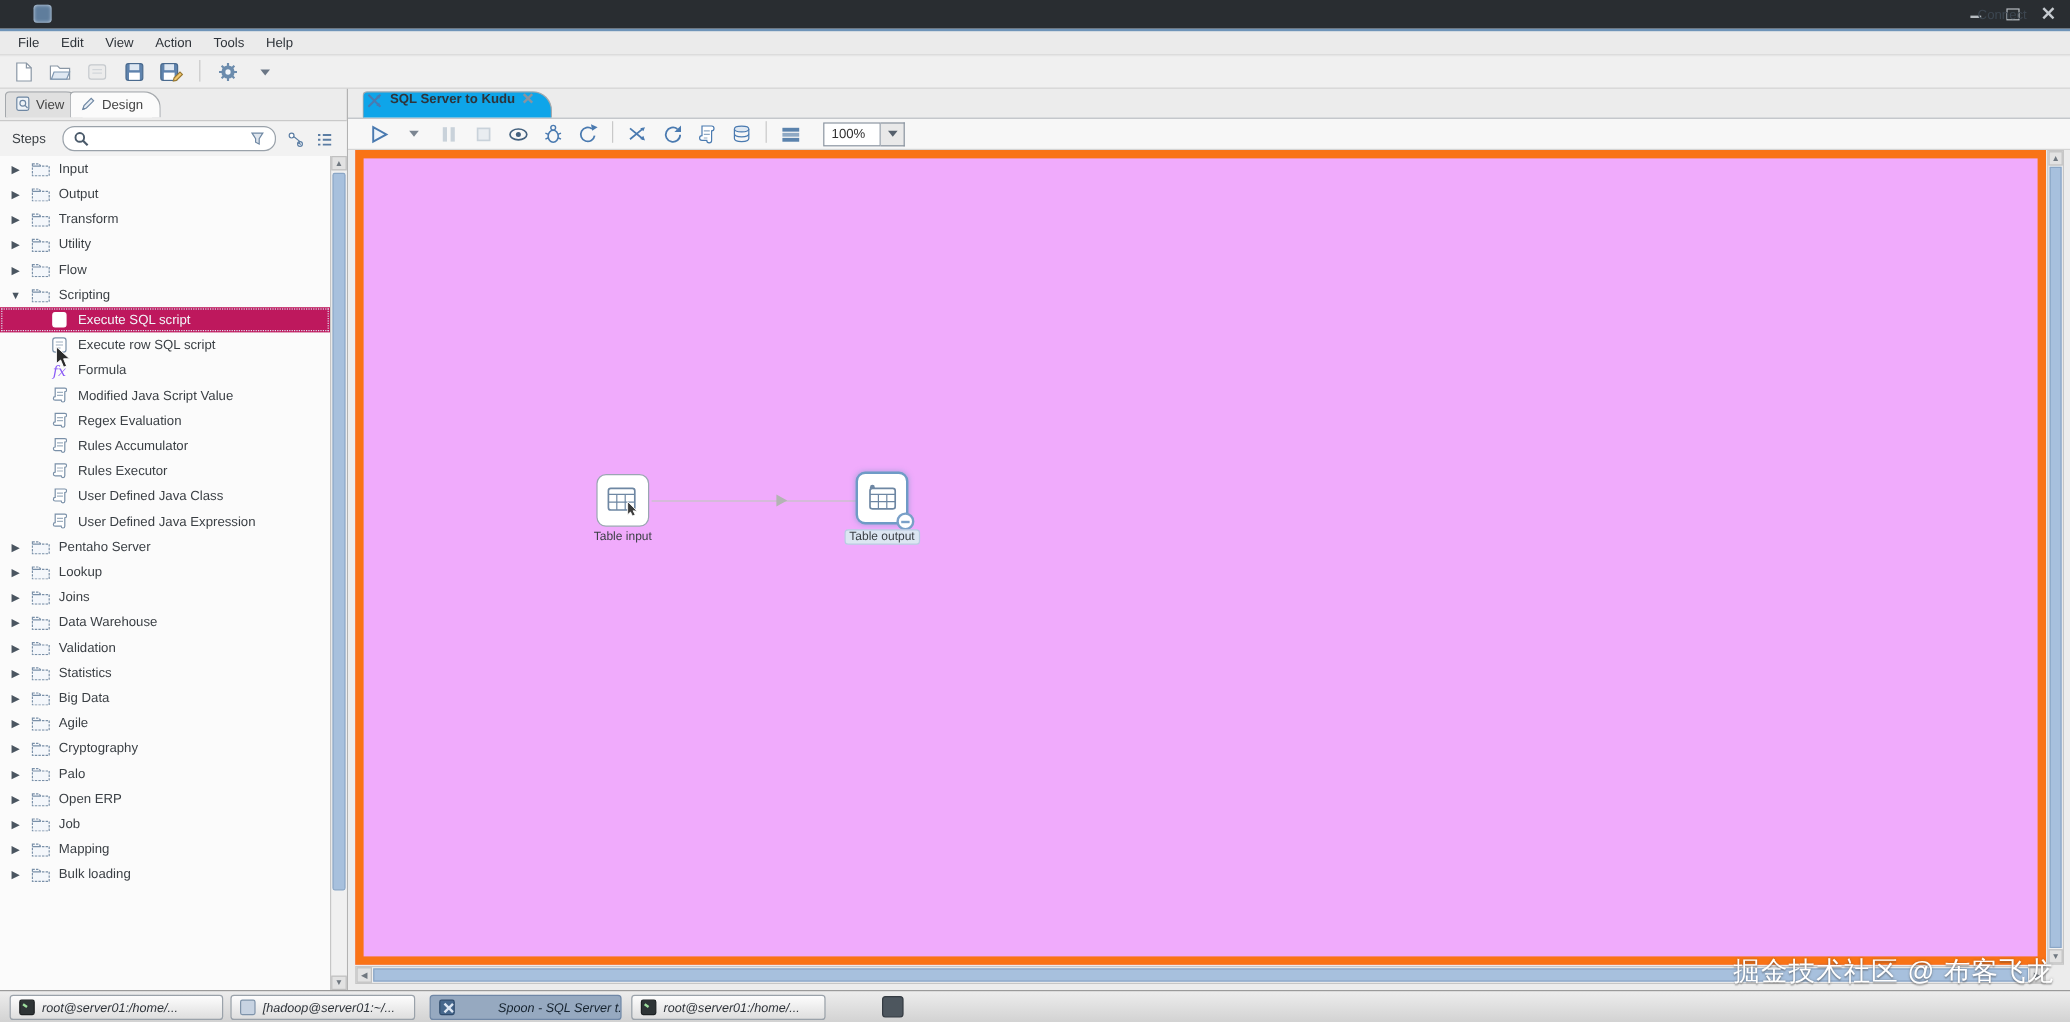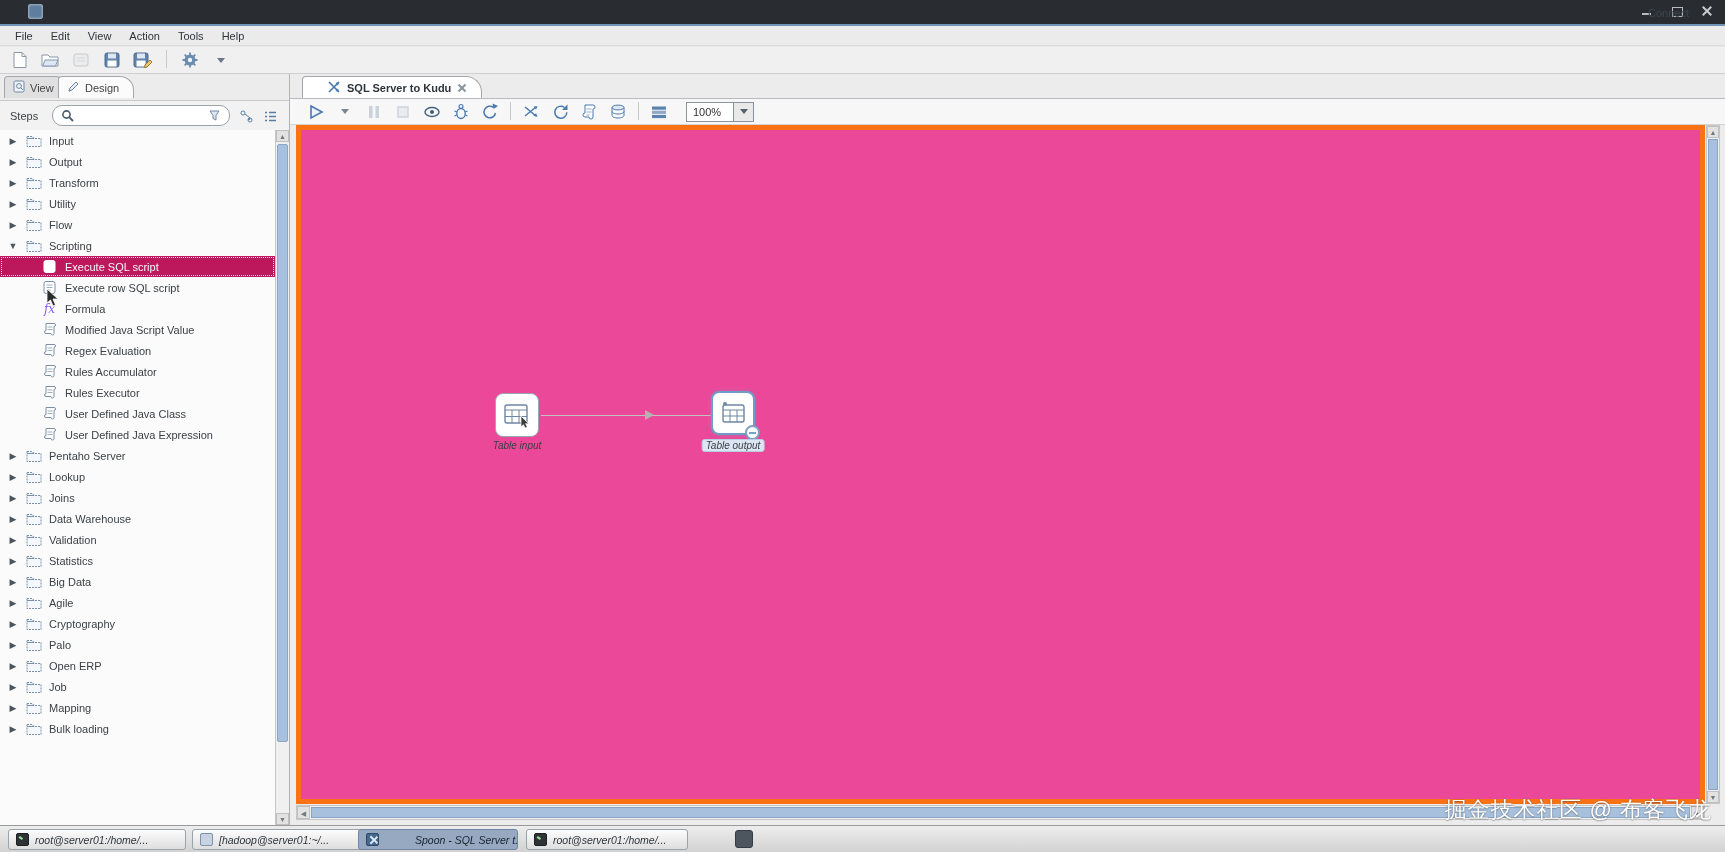--- a/index.html
+++ b/index.html
@@ -55,38 +55,38 @@
   .trow.sel { background:#be185d; color:#f2f6fa; outline:1px dotted #dbe6f2; outline-offset:-2px; }
   .trow.sel .tico { filter: brightness(2.5) saturate(0.3); }
   .fx { font-family:"DejaVu Serif", serif; font-style:italic; color:#8b5cf6; font-size:12px; }
   .lscroll { position:absolute; top:56px; right:0; width:14px; bottom:0; background:#f0f0f0; border-left:1px solid #c6c6c6; }
   .sbtn { position:absolute; left:0; right:0; height:12px; background:#e2e2e2; border:1px solid #c0c0c0;
           color:#707880; font-size:7px; text-align:center; line-height:11px; }
   .lscroll .thumb { position:absolute; left:1px; right:1px; top:14px; height:598px;
                     background:#a7c0dd; border:1px solid #8aa6c6; border-radius:2px; }
   
   .rightpane { position:absolute; top:74px; left:290px; right:0; bottom:27px; background:#ececec; }
-  .ctab { position:absolute; top:2px; left:12px; height:22px; display:flex; align-items:center; gap:6px;
-          padding:0 14px 0 24px; background:#ffffff; border:1px solid #a4a8ac; border-bottom:none;
+  .ctab { position:absolute; top:2px; left:12px; height:22px; display:flex; gap:6px;
+          padding:0 14px 0 2px; background:#0ea5e9; border:1px solid #a4a8ac; border-bottom:none;
           border-radius:4px 16px 0 0; z-index:2; }
   .ctab-label { font-weight:bold; color:#2f3archive4; color:#2f343a; }
   .tab-close { position:relative; width:10px; height:10px; }
   .tab-close::before,.tab-close::after { content:""; position:absolute; left:4px; top:0; width:2px; height:10px; background:#8a94a0; }
   .tab-close::before{ transform:rotate(45deg);} .tab-close::after{ transform:rotate(-45deg);}
   .ctoolbar { position:absolute; top:24px; left:0; right:0; height:27px; background:#f7f7f7;
               border-top:1px solid #b7bbc0; border-bottom:1px solid #d4d4d4;
               display:flex; align-items:center; padding-left:14px; gap:5px; }
   .ct-icon { width:24px; height:22px; display:flex; align-items:center; justify-content:center; }
   .zoom-combo { display:flex; margin-left:10px; }
   .zoom-value { width:48px; height:20px; border:1px solid #8a94a0; background:#fff; display:flex;
                 align-items:center; padding-left:6px; color:#333; }
   .zoom-caret { width:20px; height:20px; border:1px solid #8a94a0; border-left:none; background:#e9e9e9;
                 display:flex; align-items:center; justify-content:center; }
-  .canvas { position:absolute; left:6px; right:20px; top:51px; bottom:21px; background:#ec4899;
-            border:5px solid #f97316;font-style:italic; }
+  .canvas { position:absolute; left:6px; right:20px; top:51px; bottom:21px; background:#f0abfc;
+            border:7px solid #f97316; }
   .vscroll { position:absolute; right:5px; top:51px; width:14px; bottom:21px; background:#f0f0f0; border:1px solid #c6c6c6; }
   .vscroll .thumb { position:absolute; left:1px; right:1px; top:13px; bottom:13px;
                     background:#a7c0dd; border:1px solid #8aa6c6; }
   .hscroll { position:absolute; left:6px; right:20px; bottom:5px; height:15px; background:#f0f0f0; border:1px solid #c6c6c6; }
   .hbtn { position:absolute; top:0; bottom:0; width:13px; background:#e2e2e2; border:1px solid #c0c0c0;
           color:#707880; font-size:7px; text-align:center; line-height:13px; }
   .hscroll .thumb { position:absolute; top:1px; bottom:1px; left:14px; right:14px;
                     background:#a7c0dd; border:1px solid #8aa6c6; }
   
   .step-node { position:absolute; width:44px; height:44px; background:#fff; border:1px solid #9aa6b2;
@@ -668,21 +668,21 @@
 </div>
 
 <div class="watermark">掘金技术社区 @ 布客飞龙</div>
 
 <div class="taskbar">
   <span class="tray-ic" style="left:735px;"></span>
 <div class="task-btn" style="left: 8px; width: 178px;">
       <span class="tb-ic terminal"></span>
       <span>root@server01:/home/...</span>
     </div>
-    <div class="task-btn" style="left: 192px; width: 175px;">
+    <div class="task-btn" style="left: 192px; width: 154px;">
       <span class="tb-ic terminal-light"></span>
       <span>[hadoop@server01:~/...</span>
     </div>
     <div class="task-btn active" style="left: 358px; width: 160px; gap: 36px;">
       <span class="tb-ic spoon"></span>
       <span>Spoon - SQL Server t...</span>
     </div>
     <div class="task-btn" style="left: 526px; width: 162px;">
       <span class="tb-ic terminal"></span>
       <span>root@server01:/home/...</span>

